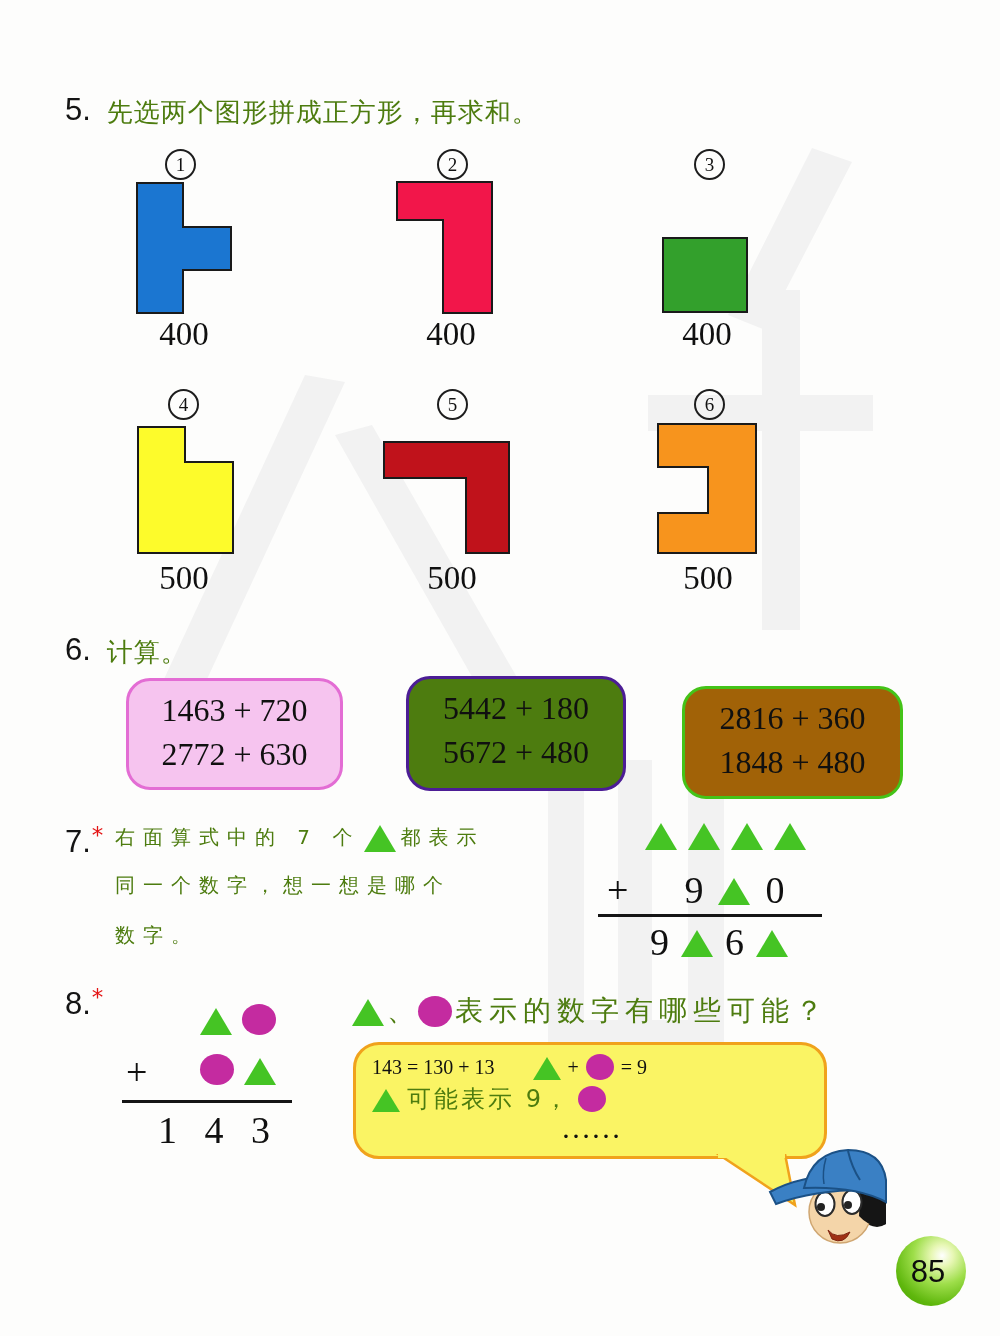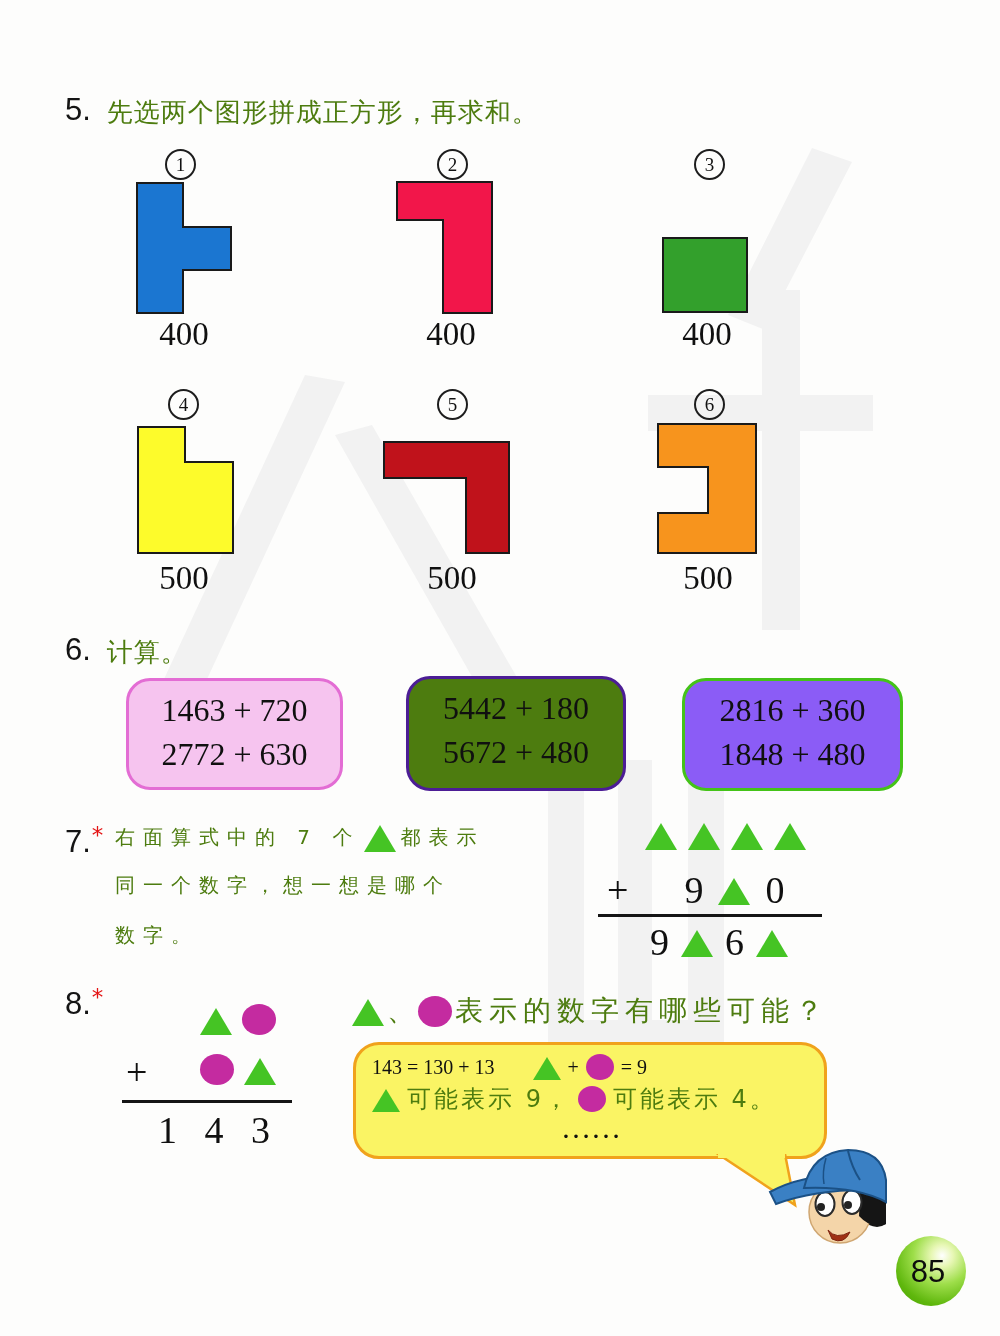--- a/index.html
+++ b/index.html
@@ -25,21 +25,21 @@
   .dot{display:inline-block;border-radius:50%;background:var(--dot);}
   .dot33{width:34px;height:31px;}
   .dot27{width:28px;height:26px;}
   .bignum{font-size:38px;}
   .hline{background:#151515;height:3px;}
   
   .calcbox{position:absolute;border-radius:24px;text-align:center;padding-top:7px;}
   .calcbox .ln{font-size:32px;line-height:44px;white-space:nowrap;}
   .box-pink{background:#f6c4ef;border:3px solid #e36dd4;}
   .box-lav{background:#4d7c0f;border:3px solid #4c1d95;}
-  .box-yg{background:#8b5cf6;border:3px solid #44c318;}
+  .box-yg{background:#a16207;border:3px solid #44c318;margin-top:8px;}
   
   .bubble{position:absolute;left:353px;top:1042px;width:474px;height:117px;border-radius:26px;
           background:#faf464;border:3px solid #f0a21c;box-sizing:border-box;padding:9px 14px 0 16px;}
   .bub-row{display:flex;align-items:center;gap:7px;}
   .bub-eq{font-size:20px;}
   .bub-cjk{font-size:24px;letter-spacing:3px;}
   
   .ball{position:absolute;left:896px;top:1236px;width:70px;height:70px;border-radius:50%;
         background:radial-gradient(circle at 66% 28%, #ffffff 0%, #e7f7b4 16%, #9ede4a 42%, #5fb70d 72%, #459c00 100%);
         display:flex;align-items:center;justify-content:center;}
@@ -188,21 +188,20 @@
       <span style="width:24px;"></span>
       <span class="tri tri26"></span>
       <span class="serif bub-eq">+</span>
       <span class="dot dot27"></span>
       <span class="serif bub-eq">= 9</span>
     </div>
     <div class="bub-row" style="margin-top:3px;">
       <span class="tri tri26"></span>
       <span class="cjk bub-cjk">可能表示 9，</span>
       <span class="dot dot27"></span>
-      <span class="cjk bub-cjk">可能表示 4。</span>
     </div>
     <div class="serif" style="text-align:center;font-size:30px;line-height:26px;">……</div>
   </div>
 
   <svg class="abs" style="left:712px;top:1154px;" width="95" height="58">
     <polygon points="6,0 73,0 83,51" fill="#faf464" stroke="#f0a21c" stroke-width="2.5"></polygon>
     <rect x="6" y="0" width="67" height="4" fill="#faf464"></rect>
   </svg>
 
   <svg class="abs" style="left:762px;top:1146px;" width="135" height="105">

